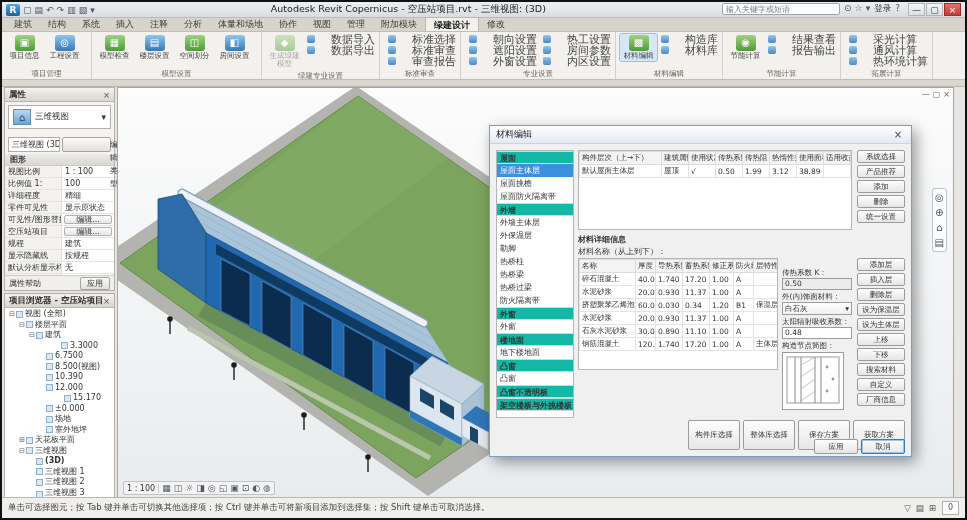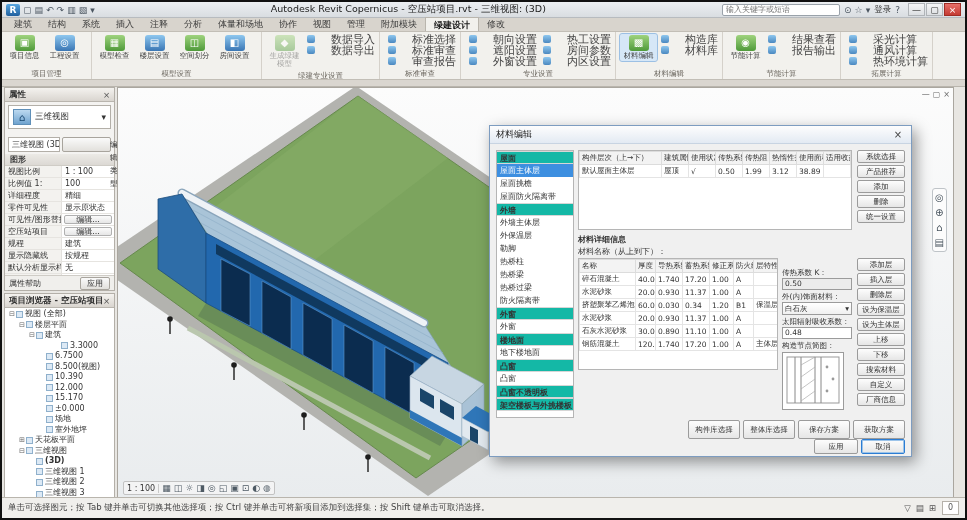--- a/index.html
+++ b/index.html
@@ -7,21 +7,21 @@
   body{font-family:"DejaVu Sans","Liberation Sans",sans-serif;font-size:9px;color:#333;background:#fff;}
   .abs{position:absolute;}
   .app{position:relative;width:967px;height:520px;background:#e8e6e2;border:2px solid #111;overflow:hidden;}
 
   
   .titlebar{position:absolute;left:0;top:0;right:0;height:16px;background:linear-gradient(#eceff2,#d9dde1);border-bottom:1px solid #b7bbbf;display:flex;align-items:center;padding:0 4px;}
   .applogo{width:14px;height:12px;background:linear-gradient(#5aa7e0,#1f5f9e);color:#fff;font-size:9px;font-weight:bold;text-align:center;line-height:12px;border-radius:2px;margin-right:3px;}
   .qat{display:flex;gap:3px;align-items:center;color:#4a5560;font-size:9px;}
   .qat span{cursor:default;}
   .wtitle{flex:1;text-align:center;font-size:9.5px;color:#222;white-space:nowrap;overflow:hidden;}
-  .tright{display:flex;align-items:center;gap:4px;}
+  .tright{display:flex;align-items:flex-start;gap:4px;}
   .searchbox{width:118px;height:12px;font-size:8px;border:1px solid #9aa2aa;border-radius:2px;padding:0 3px;background:#fff;color:#333;}
   .ticon{color:#4a5560;font-size:9px;}
   .signin{font-size:8.5px;color:#333;}
   .winbtns{display:flex;gap:1px;margin-left:4px;}
   .winbtn{width:17px;height:13px;text-align:center;line-height:12px;font-size:9px;color:#333;background:linear-gradient(#f5f6f7,#dcdfe2);border:1px solid #b0b4b8;}
   .winbtn.close{background:linear-gradient(#e8706a,#c43b33);color:#fff;border-color:#a02d26;}
 
   
   .tabs{position:absolute;left:0;top:16px;right:0;height:14px;background:#d8d4cd;display:flex;align-items:flex-end;padding-left:4px;border-bottom:1px solid #c2beb6;}
   .tab{height:14px;line-height:14px;padding:0 8px;font-size:9px;color:#3c3c3c;white-space:nowrap;}
@@ -93,21 +93,21 @@
   .dsection{position:absolute;font-size:8px;color:#333;white-space:nowrap;}
   .dstack{position:absolute;display:flex;flex-direction:column;gap:2px;}
   .dbtn{font-size:7.5px;height:13px;line-height:11px;background:linear-gradient(#fdfdfd,#e6e6e6);border:1px solid #9b9b9b;border-radius:2px;padding:0 1px;white-space:nowrap;overflow:hidden;color:#333;}
   .fieldcol{position:absolute;left:292px;top:140px;width:70px;font-size:7.5px;color:#333;}
   .fieldcol .flabel{margin-top:2px;line-height:1.2;}
   .finput{width:100%;height:12px;border:1px solid #9b9b9b;background:#fff;font-size:7.5px;padding:0 2px;margin-top:1px;}
   .finput.ro{background:#ececec;}
   .fselect{width:100%;height:13px;border:1px solid #9b9b9b;background:linear-gradient(#fff,#f0f0f0);font-size:7.5px;line-height:11px;padding:0 2px;margin-top:1px;display:flex;justify-content:space-between;}
   .sketch{margin-top:2px;width:62px;height:58px;background:#fff;border:1px solid #9b9b9b;}
   .dbottom{position:absolute;right:6px;display:flex;gap:3px;}
-  .dbtn.wide{width:52px;height:19px;line-height:13px;}
+  .dbtn.wide{width:52px;height:30px;line-height:13px;font-family:Liberation Mono, monospace;}
   .dbtn.act{width:44px;text-align:center;height:15px;line-height:13px;}
   .dbtn.primary{border:1px solid #2b7cd3;box-shadow:0 0 0 1px #9cc4ea inset;}
 
   
   .statusbar{position:absolute;left:0;bottom:0;right:0;height:21px;background:#f0efec;border-top:1px solid #b9b5ad;display:flex;align-items:center;padding:0 6px;font-size:8.5px;color:#444;}
   .sbmsg{flex:1;white-space:nowrap;overflow:hidden;}
   .sbright{display:flex;align-items:center;gap:6px;color:#555;}
   .sbcount{border:1px solid #b5b1aa;background:#fff;padding:0 5px;line-height:12px;font-size:8px;}
 </style>
 </head>
@@ -441,21 +441,21 @@
         <div class="brow" style="padding-left: 33px;">
         <span class="exp"></span>
         <span class="bico2"></span>
         <span>10.390</span>
       </div>
         <div class="brow" style="padding-left: 33px;">
         <span class="exp"></span>
         <span class="bico2"></span>
         <span>12.000</span>
       </div>
-        <div class="brow" style="padding-left: 33px; text-align: right;">
+        <div class="brow" style="padding-left: 51px; text-align: right;">
         <span class="exp"></span>
         <span class="bico2"></span>
         <span>15.170</span>
       </div>
         <div class="brow" style="padding-left: 33px;">
         <span class="exp"></span>
         <span class="bico2"></span>
         <span>±0.000</span>
       </div>
         <div class="brow" style="padding-left: 33px;">

